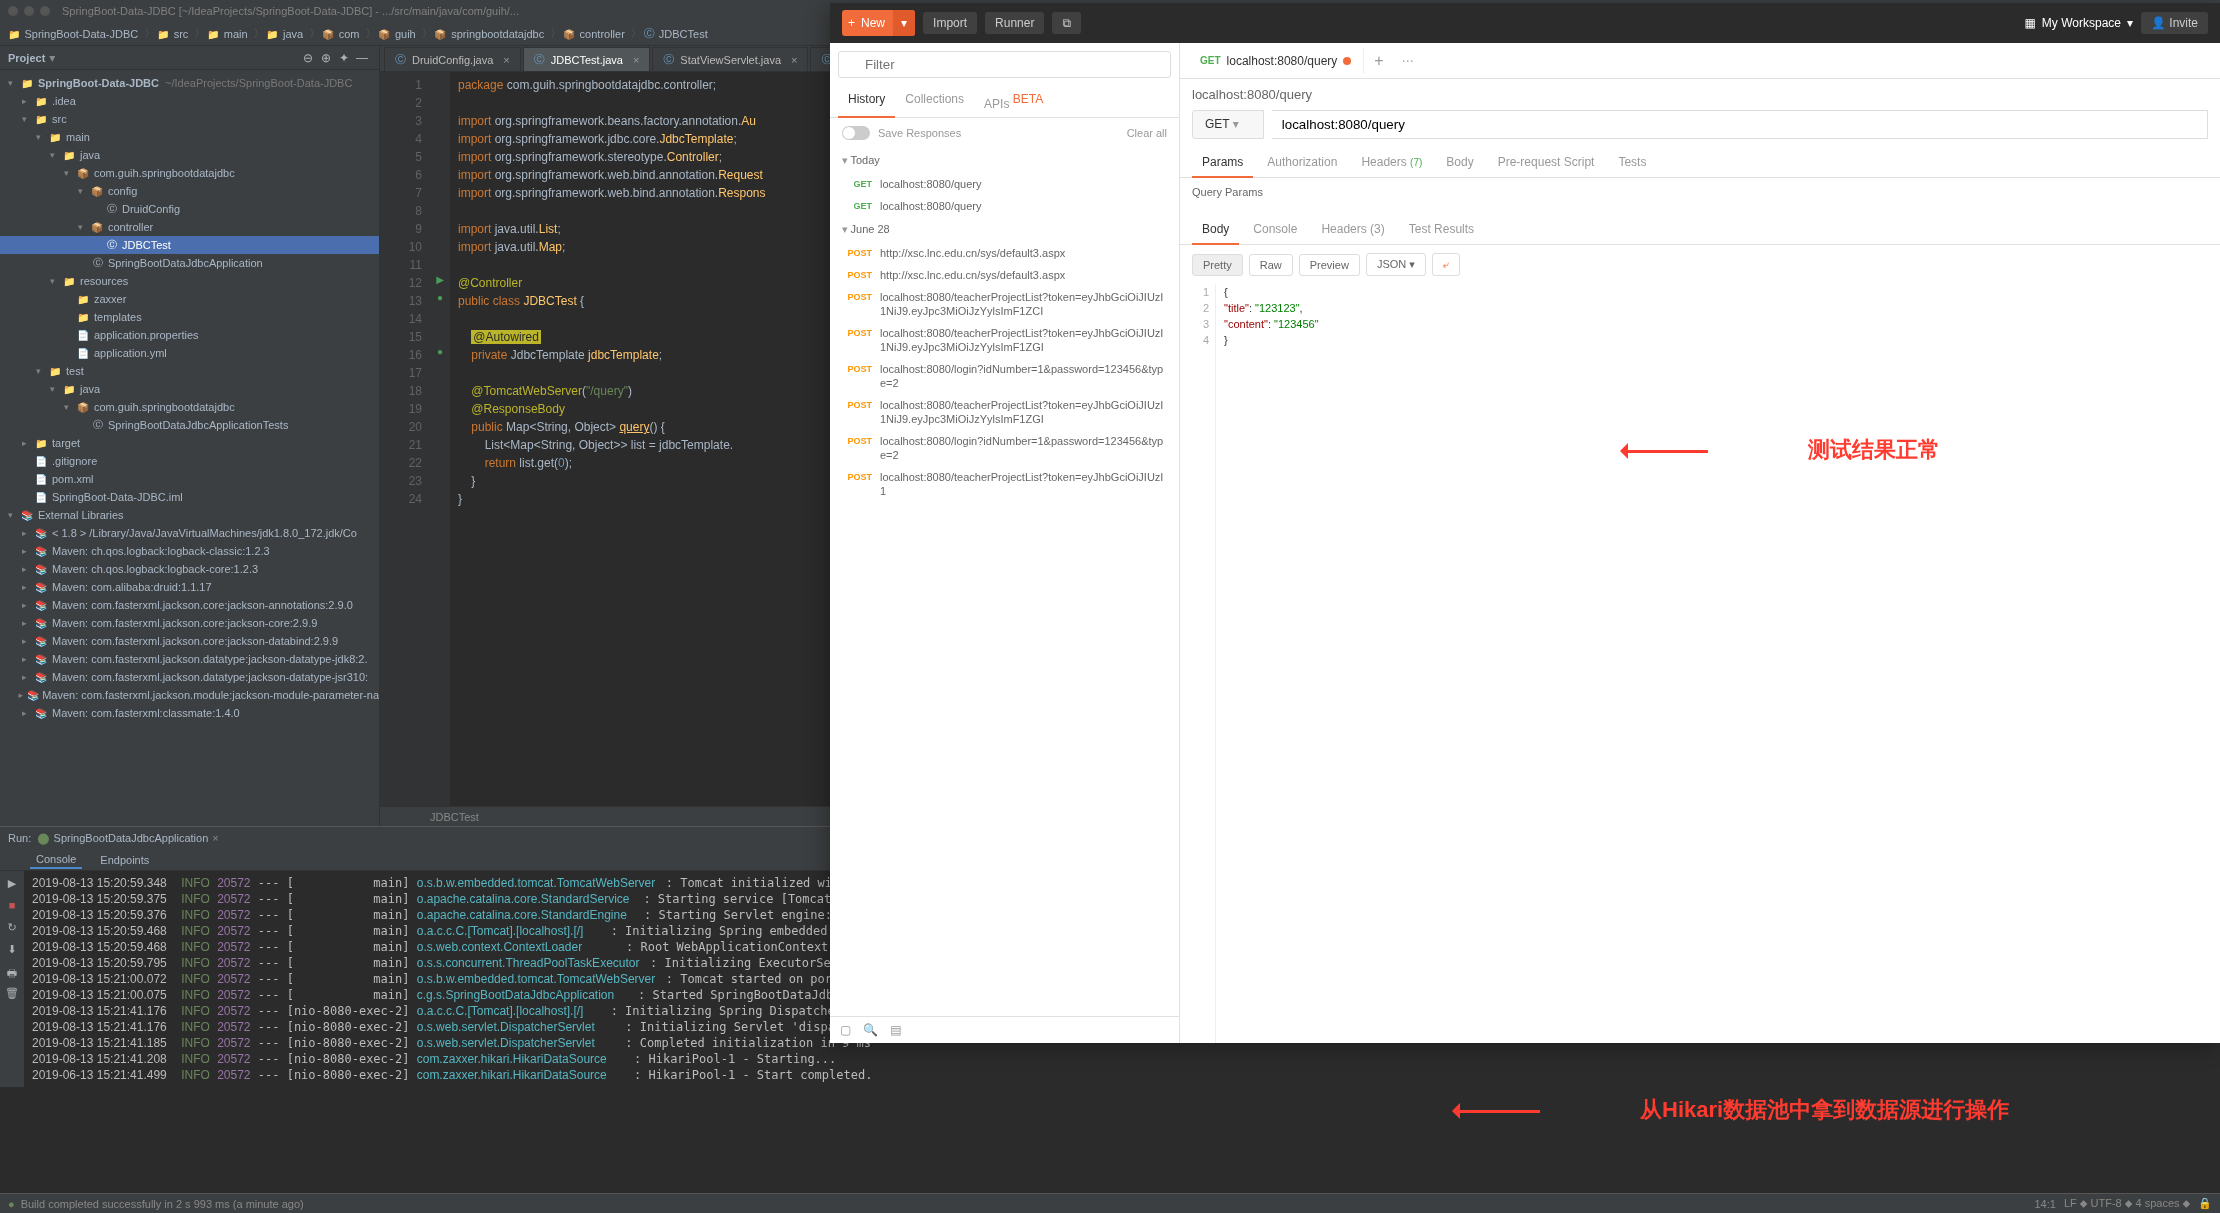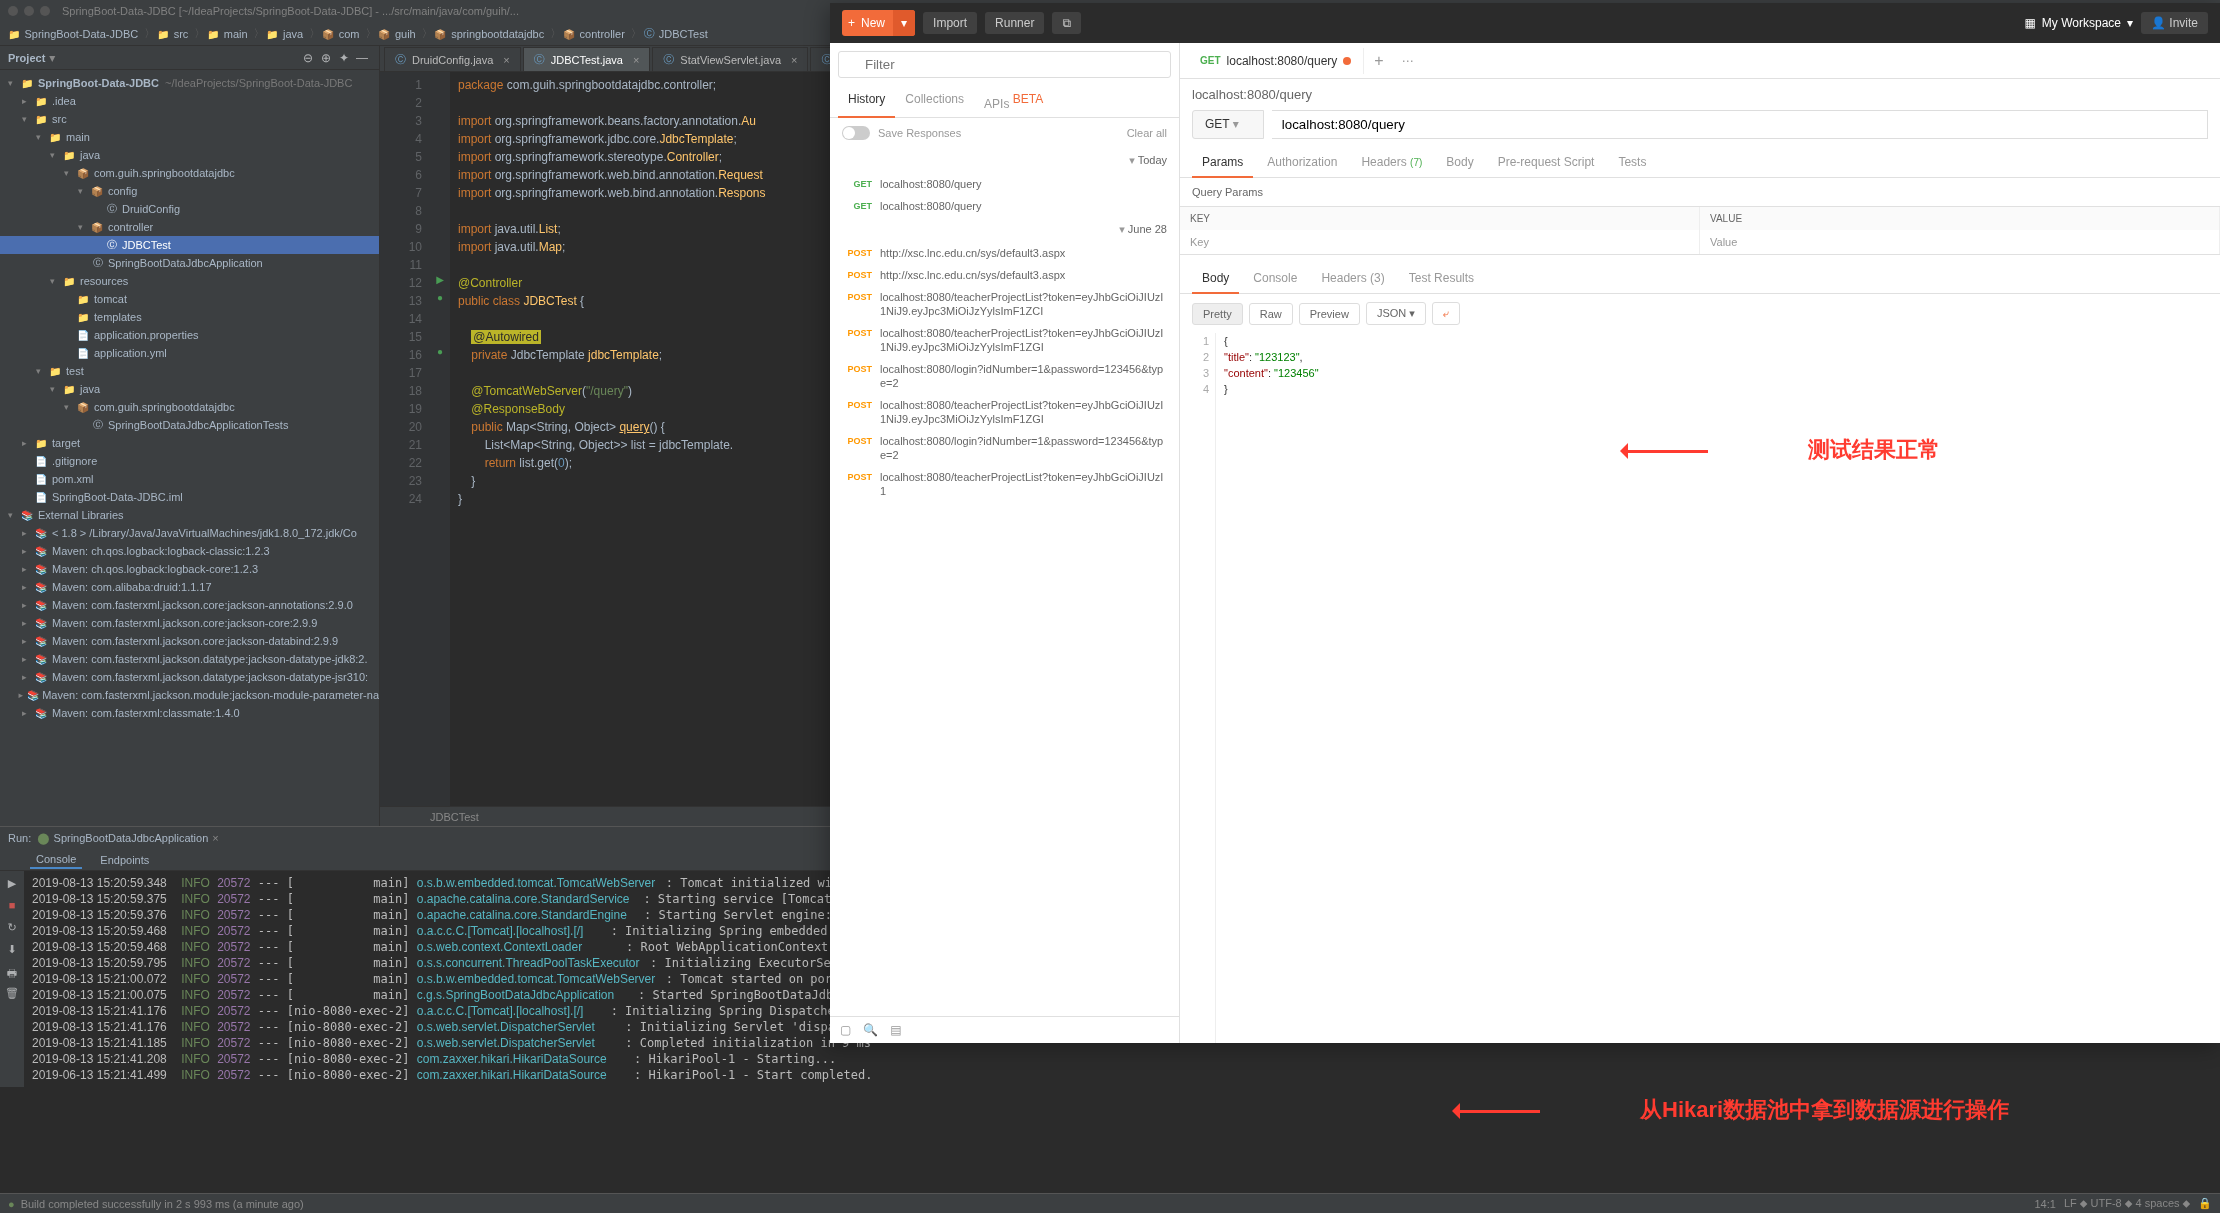--- a/index.html
+++ b/index.html
@@ -76,21 +76,21 @@
 .pm-filter input { width: 100%; padding: 5px 8px 5px 26px; border: 1px solid #ddd; border-radius: 3px; }
 .pm-sb-tabs { display: flex; border-bottom: 1px solid #e0e0e0; padding: 0 8px; }
 .pm-sb-tabs .t { padding: 6px 10px; color: #999; cursor: pointer; position: relative; }
 .pm-sb-tabs .t.active { color: #333; }
 .pm-sb-tabs .t.active::after { content:""; position:absolute; left:0; right:0; bottom:-1px; height:2px; background:#f26b3a; }
 .pm-sb-tabs .beta { font-size: 12px; color: #f26b3a; vertical-align: super; }
 .pm-save-row { display: flex; align-items: center; padding: 8px 12px; color: #999; font-size: 11px; }
 .pm-toggle { width: 28px; height: 14px; background: #ccc; border-radius: 7px; margin-right: 8px; position: relative; }
 .pm-toggle::after { content:""; width:12px; height:12px; background:#fff; border-radius:50%; position:absolute; top:1px; left:1px; }
 .pm-history { flex: 1; overflow: auto; font-size: 11px; }
-.pm-date { padding: 6px 12px; color: #666; cursor: pointer; text-align: right; }
+.pm-date { padding: 6px 12px; color: #666; cursor: pointer; }
 .pm-date::before { content: "▾ "; color: #999; }
 .pm-hist-item { display: flex; padding: 4px 12px; gap: 8px; cursor: pointer; }
 .pm-hist-item .m { width: 30px; font-size: 9px; font-weight: bold; text-align: right; padding-top: 2px; }
 .pm-hist-item .m.get { color: #4caf50; }
 .pm-hist-item .m.post { color: #ff9800; }
 .pm-hist-item .u { flex: 1; color: #666; word-break: break-all; line-height: 14px; }
 .pm-main { flex: 1; display: flex; flex-direction: column; }
 .pm-req-tabs { height: 36px; border-bottom: 1px solid #e0e0e0; display: flex; align-items: center; padding: 0 8px; }
 .pm-req-tab { padding: 6px 12px; display: flex; align-items: center; gap: 6px; border-right: 1px solid #eee; }
 .pm-req-tab .m { color: #4caf50; font-size: 10px; font-weight: bold; }
@@ -243,21 +243,21 @@
         <div class="tree-row">
           <span class="tree-indent" style="width:42px"></span>
           <span class="tree-arrow">▾</span>
           <span class="tree-icon" style="">📁</span>
           <span class="tree-label">resources</span>
         </div>
         <div class="tree-row">
           <span class="tree-indent" style="width:56px"></span>
           <span class="tree-arrow"></span>
           <span class="tree-icon" style="">📁</span>
-          <span class="tree-label">tomcat</span>
+          <span class="tree-label">zaxxer</span>
         </div>
         <div class="tree-row">
           <span class="tree-indent" style="width:56px"></span>
           <span class="tree-arrow"></span>
           <span class="tree-icon" style="">📁</span>
           <span class="tree-label">templates</span>
         </div>
         <div class="tree-row">
           <span class="tree-indent" style="width:56px"></span>
           <span class="tree-arrow"></span>
@@ -627,30 +627,20 @@
       </div>
       <div class="pm-req-subtabs">
         <div class="t active">Params</div>
         <div class="t">Authorization</div>
         <div class="t"><span>Headers</span> <span class="count">(7)</span></div>
         <div class="t">Body</div>
         <div class="t">Pre-request Script</div>
         <div class="t">Tests</div>
       </div>
       <div class="pm-section-label">Query Params</div>
-      <div class="pm-table">
-        <div class="hrow">
-          <div class="cell">KEY</div>
-          <div class="cell">VALUE</div>
-        </div>
-        <div class="drow">
-          <div class="cell">Key</div>
-          <div class="cell">Value</div>
-        </div>
-      </div>
       <div class="pm-resp-tabs">
         <div class="t active">Body</div>
         <div class="t">Console</div>
         <div class="t"><span>Headers</span> <span class="count">(3)</span></div>
         <div class="t">Test Results</div>
       </div>
       <div class="pm-resp-toolbar">
         <div class="btn active">Pretty</div>
         <div class="btn">Raw</div>
         <div class="btn">Preview</div>

